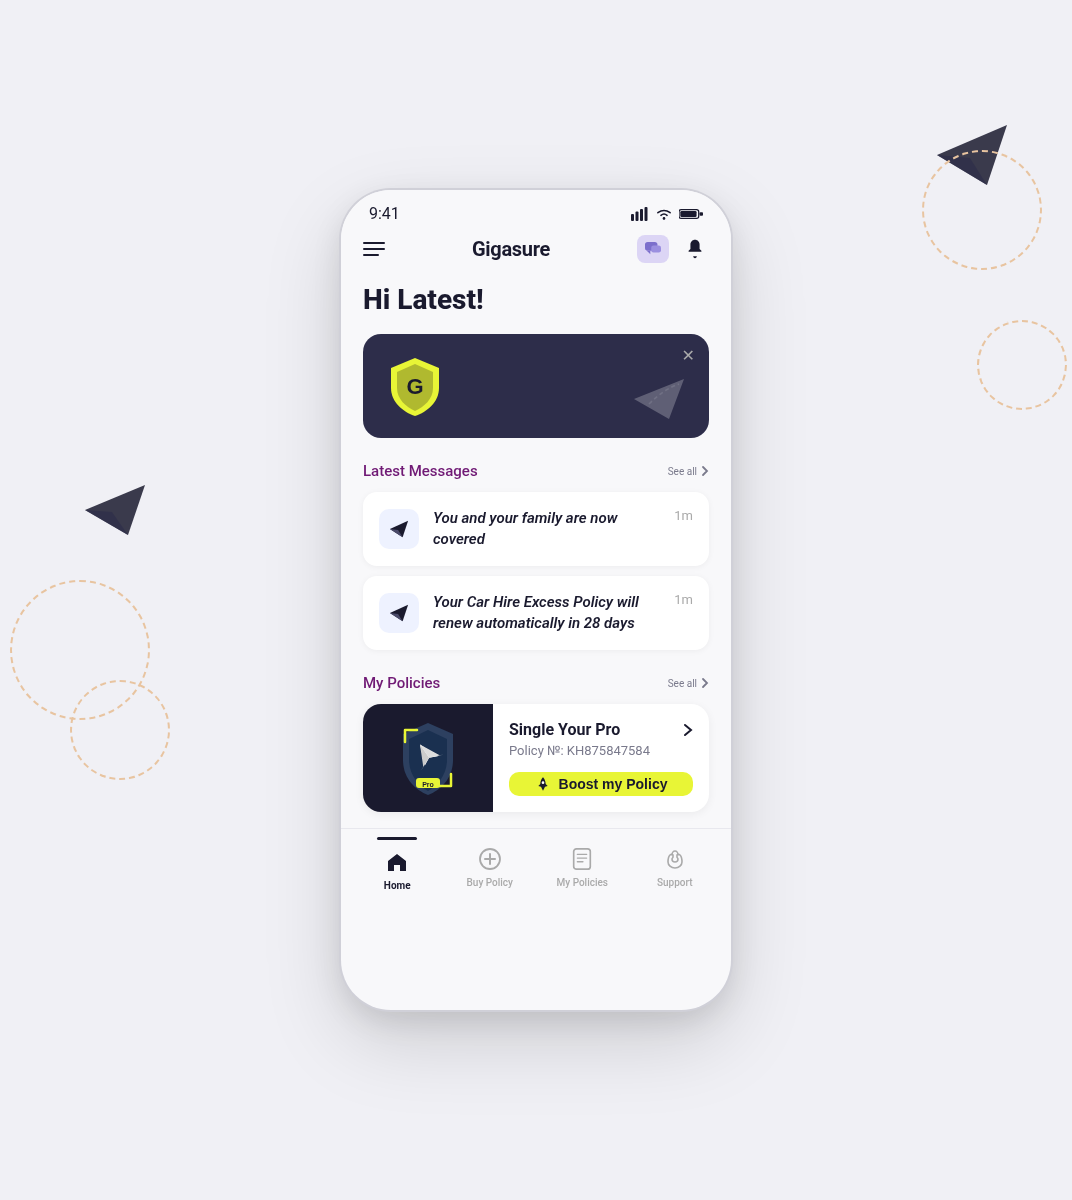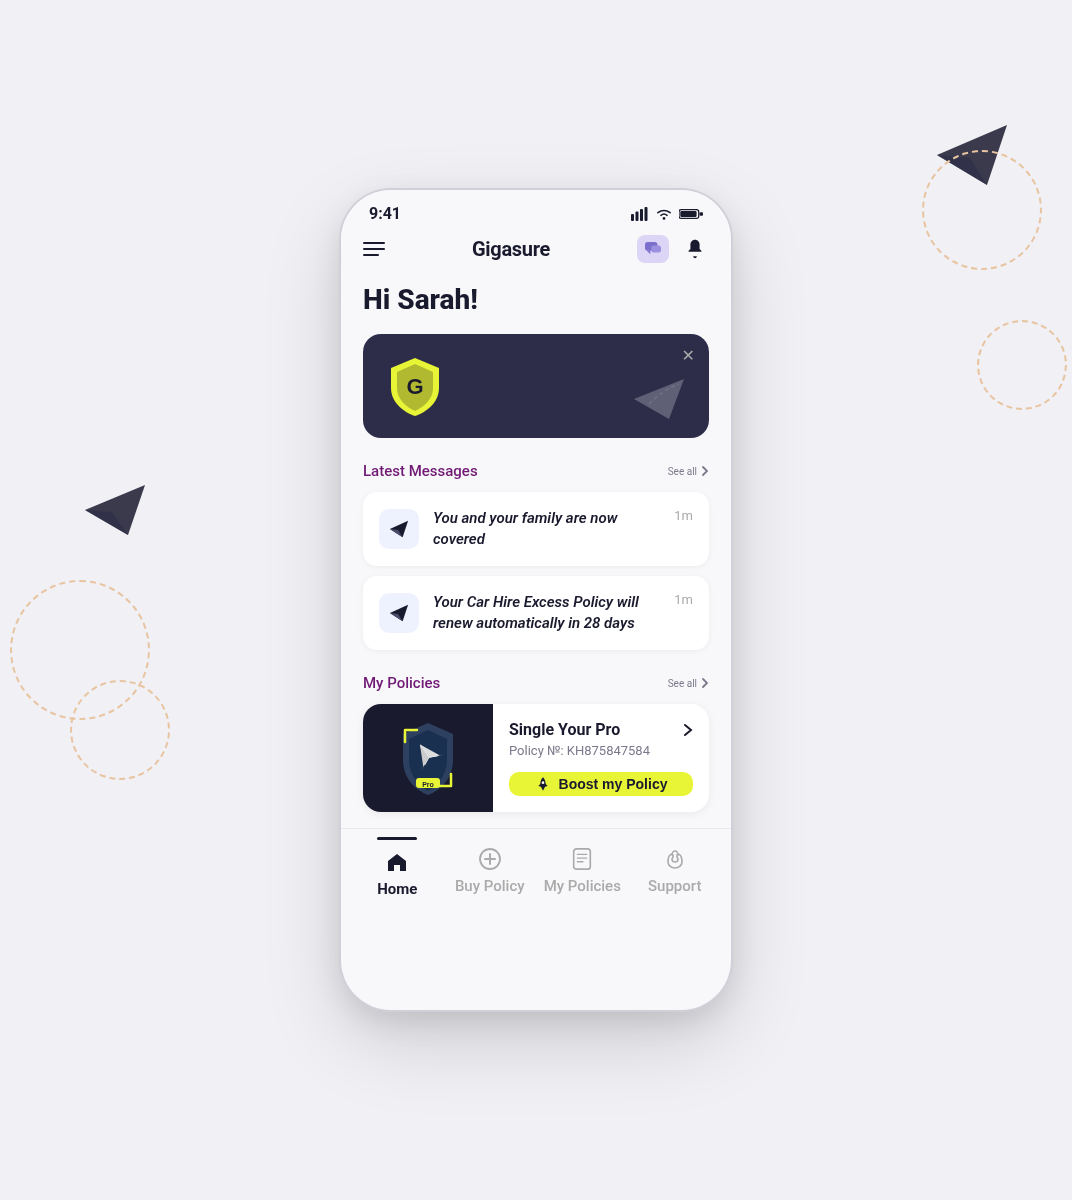--- a/index.html
+++ b/index.html
@@ -103,21 +103,21 @@
     .status-bar {
       display: flex;
       justify-content: space-between;
       align-items: center;
       padding: 14px 28px 8px;
       background: #f8f8fa;
     }
 
     .status-time {
       font-size: 16px;
-      font-weight: 700;
+      font-weight: 400;
       color: #1a1a2e;
     }
 
     .status-icons {
       display: flex;
       align-items: center;
       gap: 6px;
     }
 
     
@@ -404,21 +404,21 @@
 
     .nav-item-icon {
       width: 28px;
       height: 28px;
       display: flex;
       align-items: center;
       justify-content: center;
     }
 
     .nav-item-label {
-      font-size: 15px;
+      font-size: 10px;
       font-weight: 500;
       color: #aaa;
     }
 
     .nav-item.active .nav-item-label {
       color: #1a1a2e;
       font-weight: 700;
     }
 
     .nav-indicator {
@@ -508,21 +508,21 @@
         <svg width="22" height="22" viewBox="0 0 24 24" fill="none">
           <path d="M12 2C9 2 7 4.5 7 7v5l-2 2v1h14v-1l-2-2V7c0-2.5-2-5-5-5z" fill="#1a1a2e"></path>
           <path d="M10 20h4c0 1.1-.9 2-2 2s-2-.9-2-2z" fill="#1a1a2e"></path>
         </svg>
       </div>
     </div>
   </div>
 
   <div class="main-content">
 
-    <h1 class="greeting">Hi Sarah!</h1>
+    <h1 class="greeting">Hi Latest!</h1>
 
     <div class="giga-shield-banner">
 
       <svg class="shield-logo" viewBox="0 0 64 64">
         <path d="M32 4 L56 14 L56 34 C56 48 44 58 32 62 C20 58 8 48 8 34 L8 14 Z" fill="#e8f536"></path>
         <path d="M32 10 L50 18 L50 34 C50 45 41 53 32 57 C23 53 14 45 14 34 L14 18 Z" fill="#2d2d20" opacity="0.3"></path>
         <text x="32" y="40" text-anchor="middle" font-size="22" font-weight="900" fill="#1a1a2e" font-family="Arial">G</text>
       </svg>
 
 

